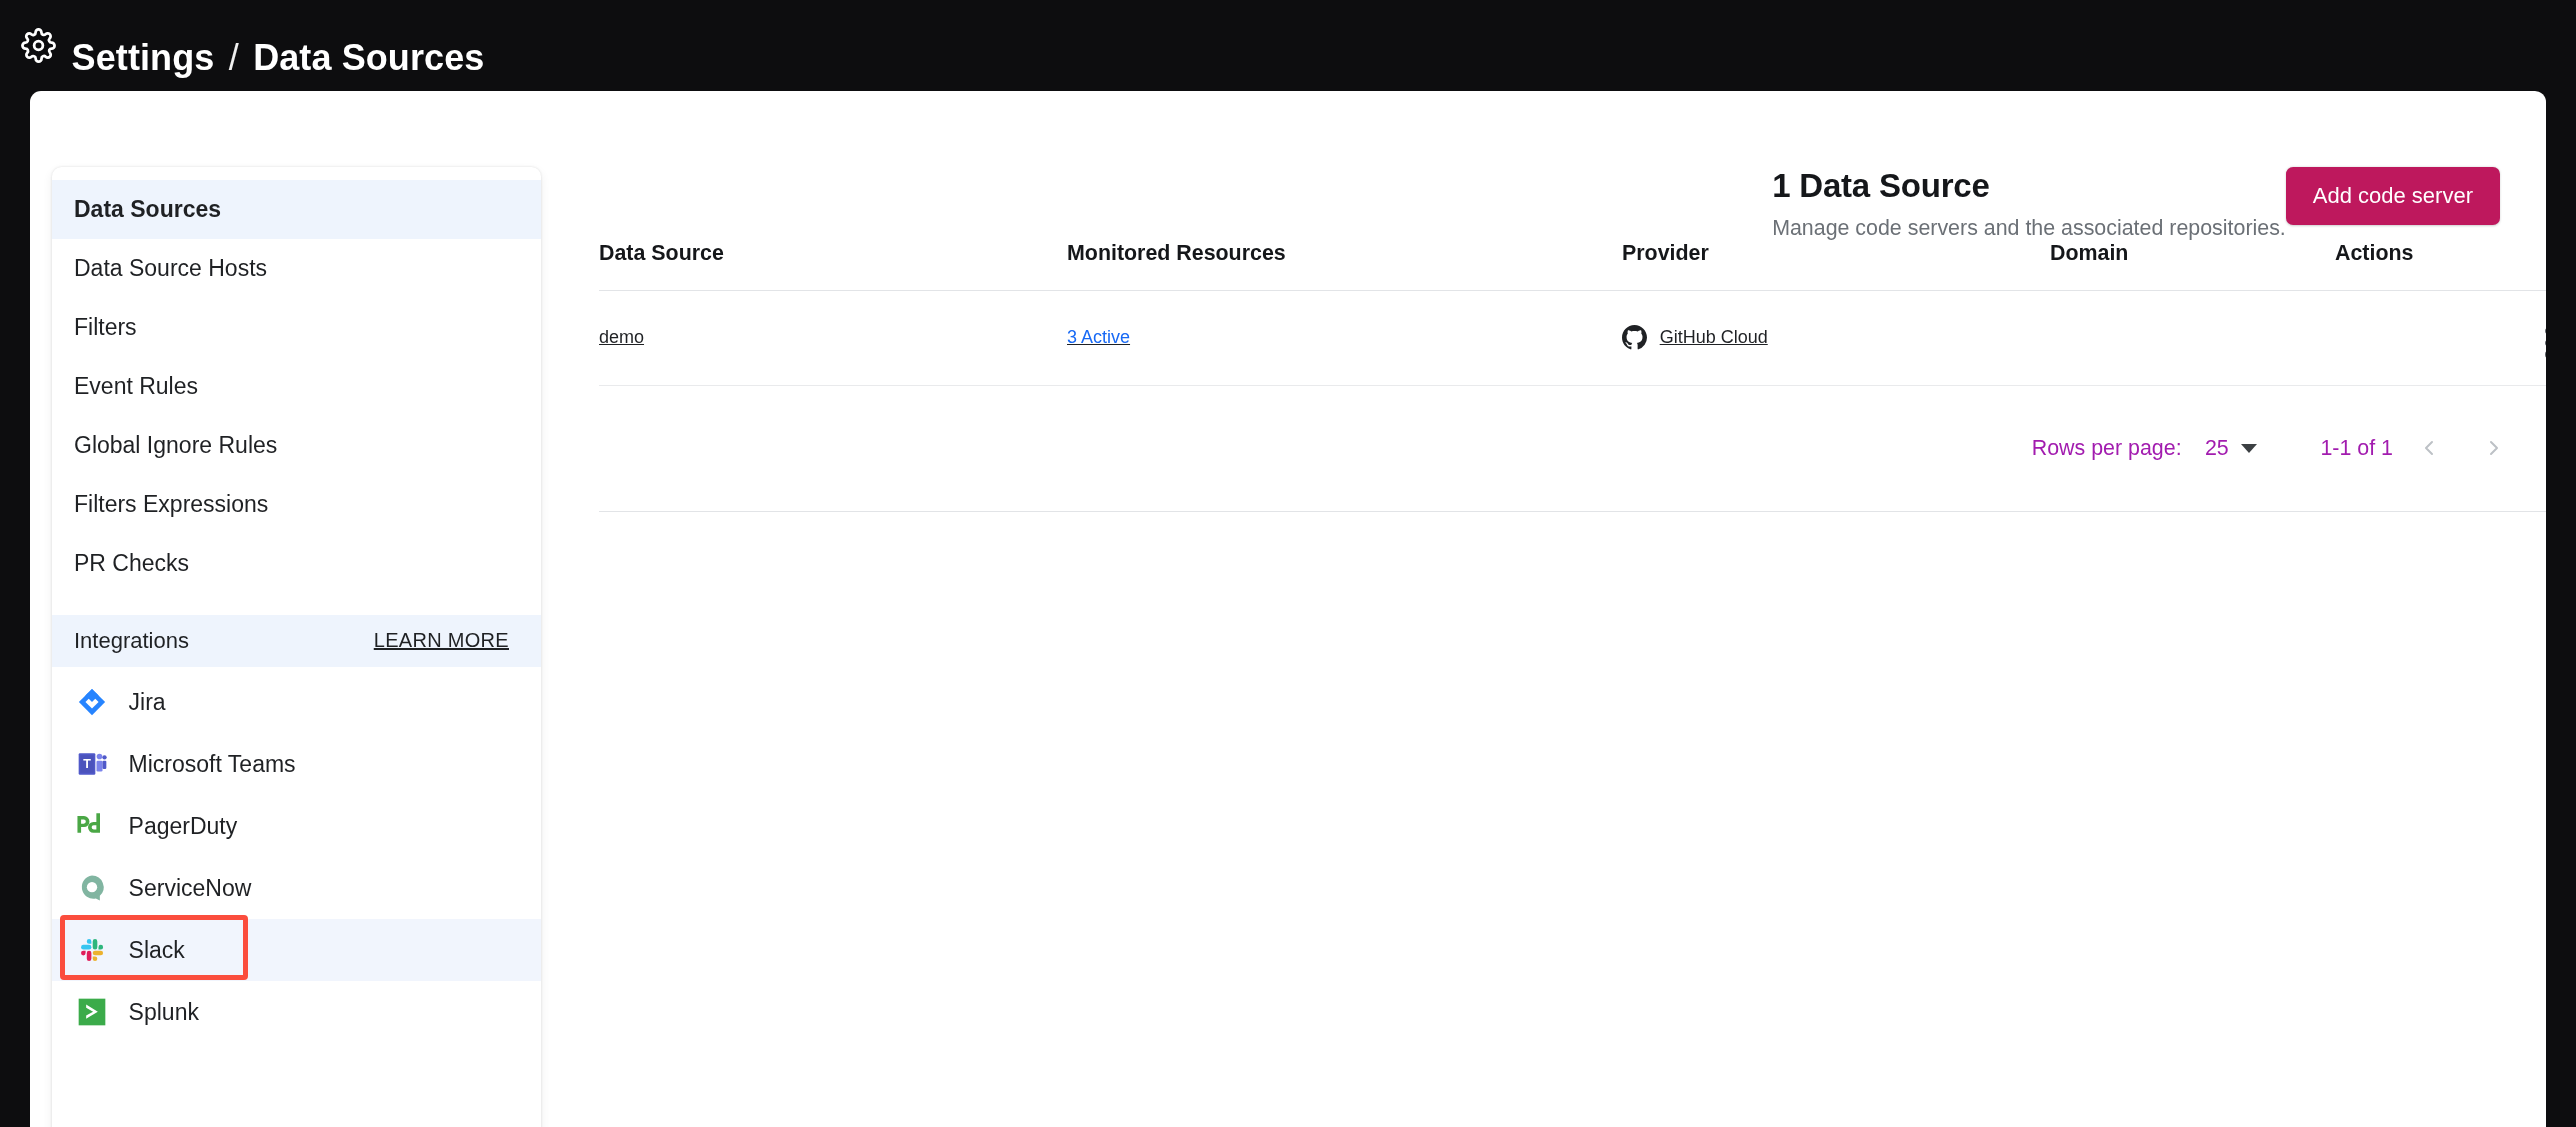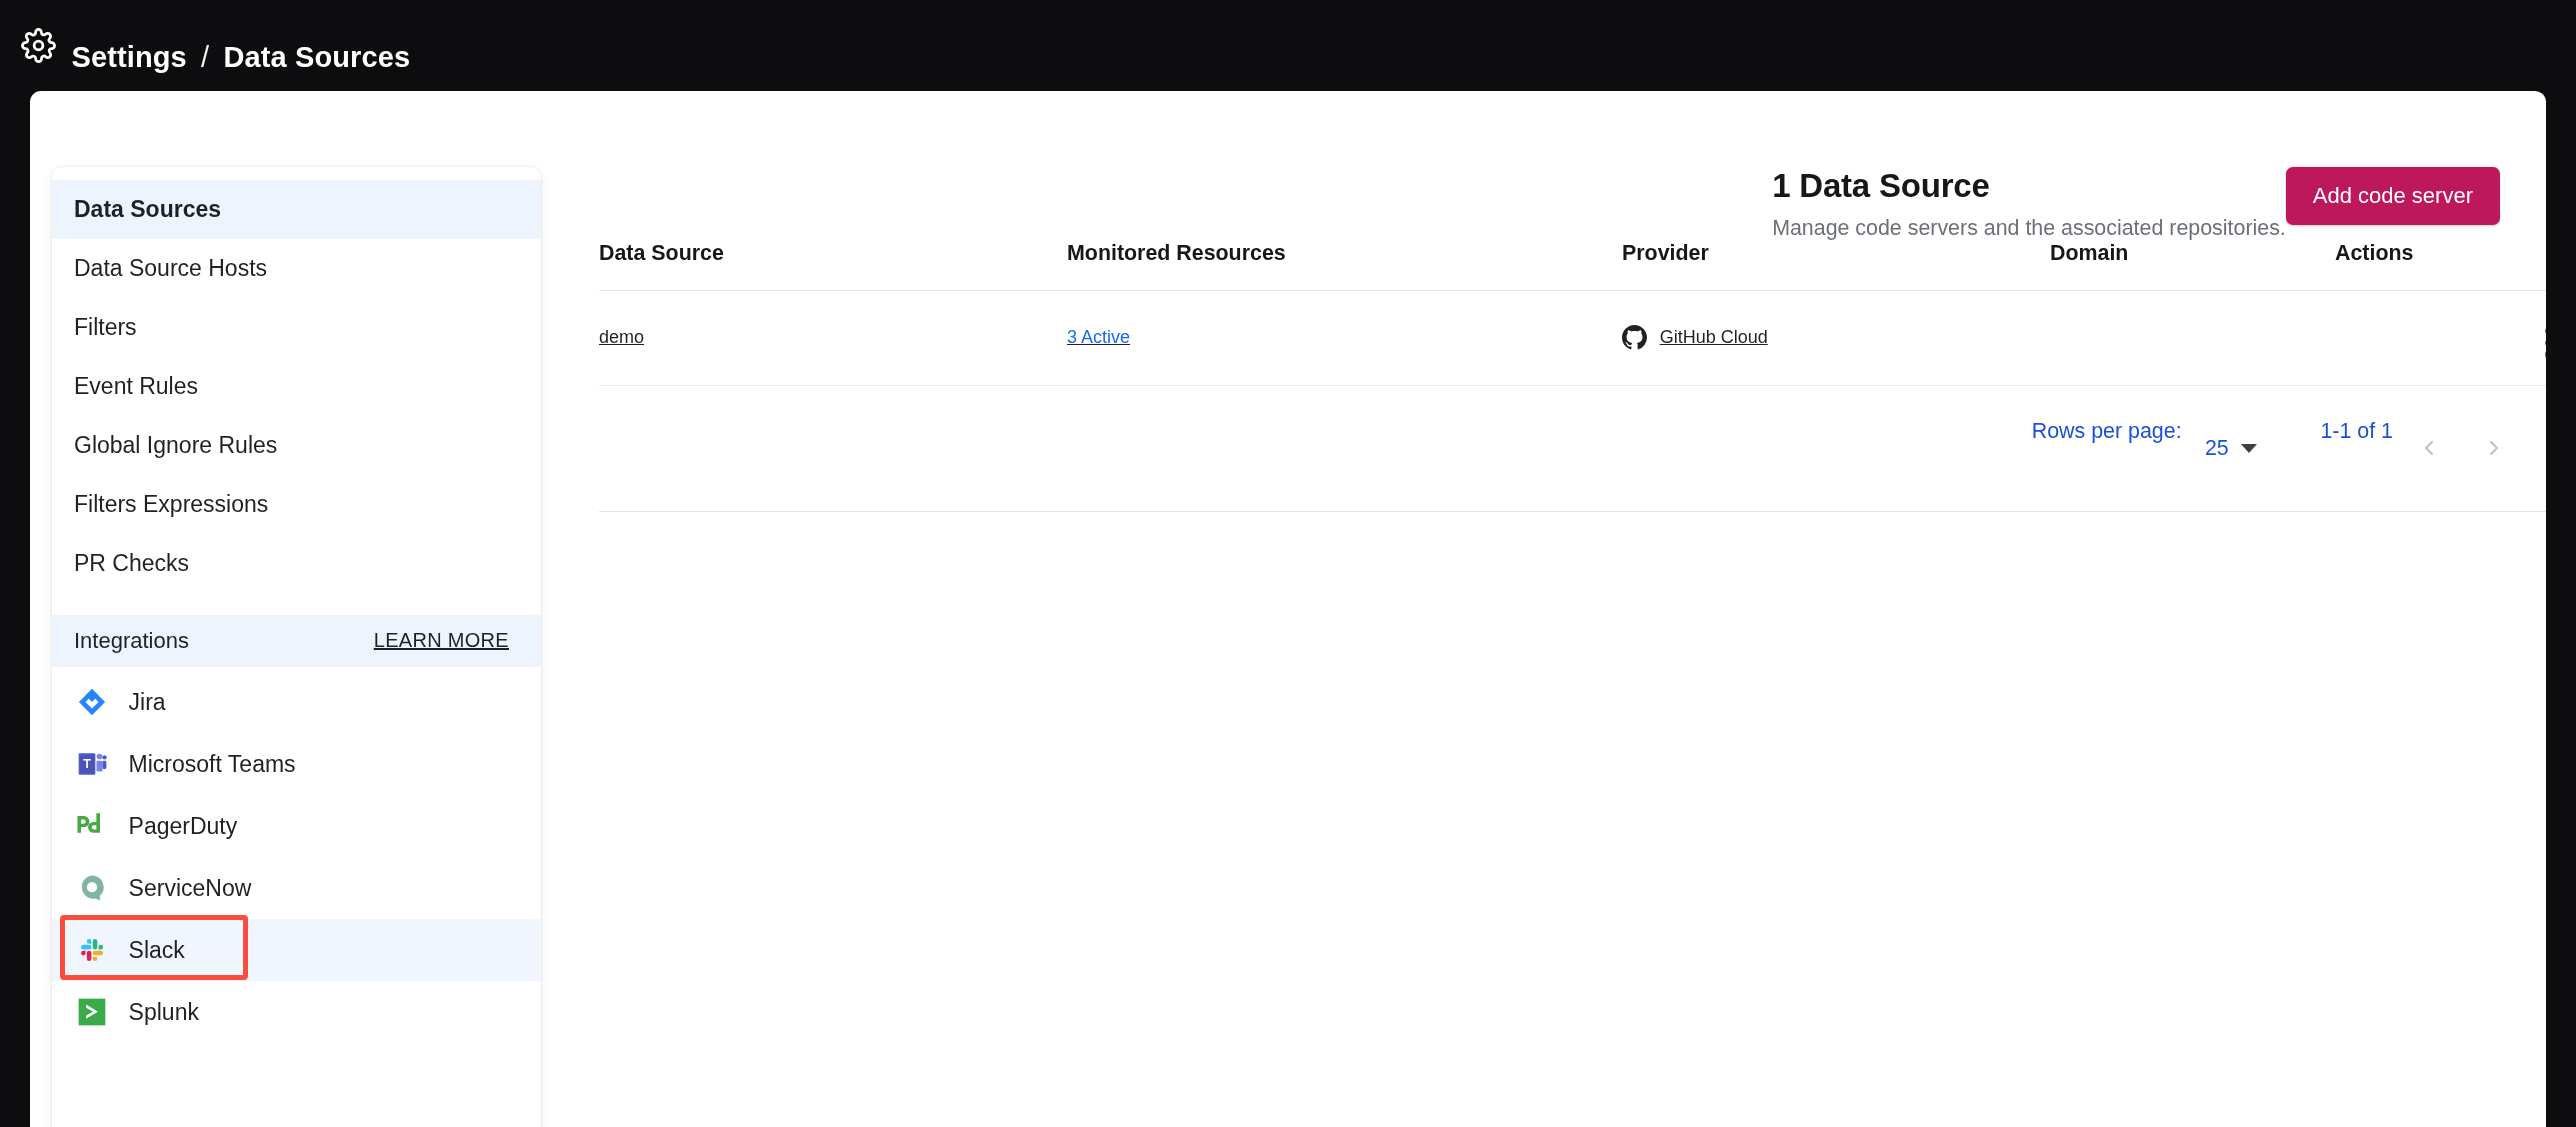--- a/index.html
+++ b/index.html
@@ -16,21 +16,21 @@
     width: 2576px; height: 91px;
     display: flex; align-items: center;
     padding-left: 20.6px;
     background: #0d0d0f;
   }
   .gear-icon { width: 35px; height: 35px; flex: 0 0 auto; display:block; }
   .crumbs {
     display: flex; align-items: center;
     margin-left: 16px;
     color: #ffffff;
-    font-size: 29px; font-weight: 700;
+    font-size: 36px; font-weight: 700;
     letter-spacing: 0.1px;
     margin-top: 24px;
   }
   .crumb-sep { margin: 0 14.3px; font-weight: 400; color: #f0f0f0; }
   .crumb-link { color:#ffffff; }
 
   
   .page-panel {
     position: absolute;
     left: 30px; top: 91px;
@@ -159,25 +159,25 @@
   th.col-act  { text-align: right; padding-right: 27px; }
   td.col-act  { text-align: right; padding-right: 27px; }
 
   .link-blue { color: #1769f5; cursor: pointer; }
   .provider-cell { display: flex; align-items: center; gap: 12.7px; }
   .kebab { display:inline-flex; flex-direction: column; gap: 5.5px; cursor: pointer; align-items:center;}
   .kebab i { width: 6.3px; height: 6.3px; border-radius: 50%; background: #5f6368; display:block; }
 
   
   .pager {
-    display: flex; justify-content: flex-end;
+    display: flex; align-items: center; justify-content: flex-end;
     gap: 6px;
     padding: 33px 27px 33px 0;
     width: 1951px;
-    font-size: 21.4px; color: #1d4ed8;
+    font-size: 21.4px; color: #a21caf;
   }
   .pager-label { margin-right: 17.4px; }
   .rows-select { display: flex; align-items: center; gap: 12.7px; cursor: pointer; }
   .caret-down {
     width: 0; height: 0;
     border-left: 8.7px solid transparent;
     border-right: 8.7px solid transparent;
     border-top: 9.5px solid #3c4043;
   }
   .range-label { margin-left: 57px; }

